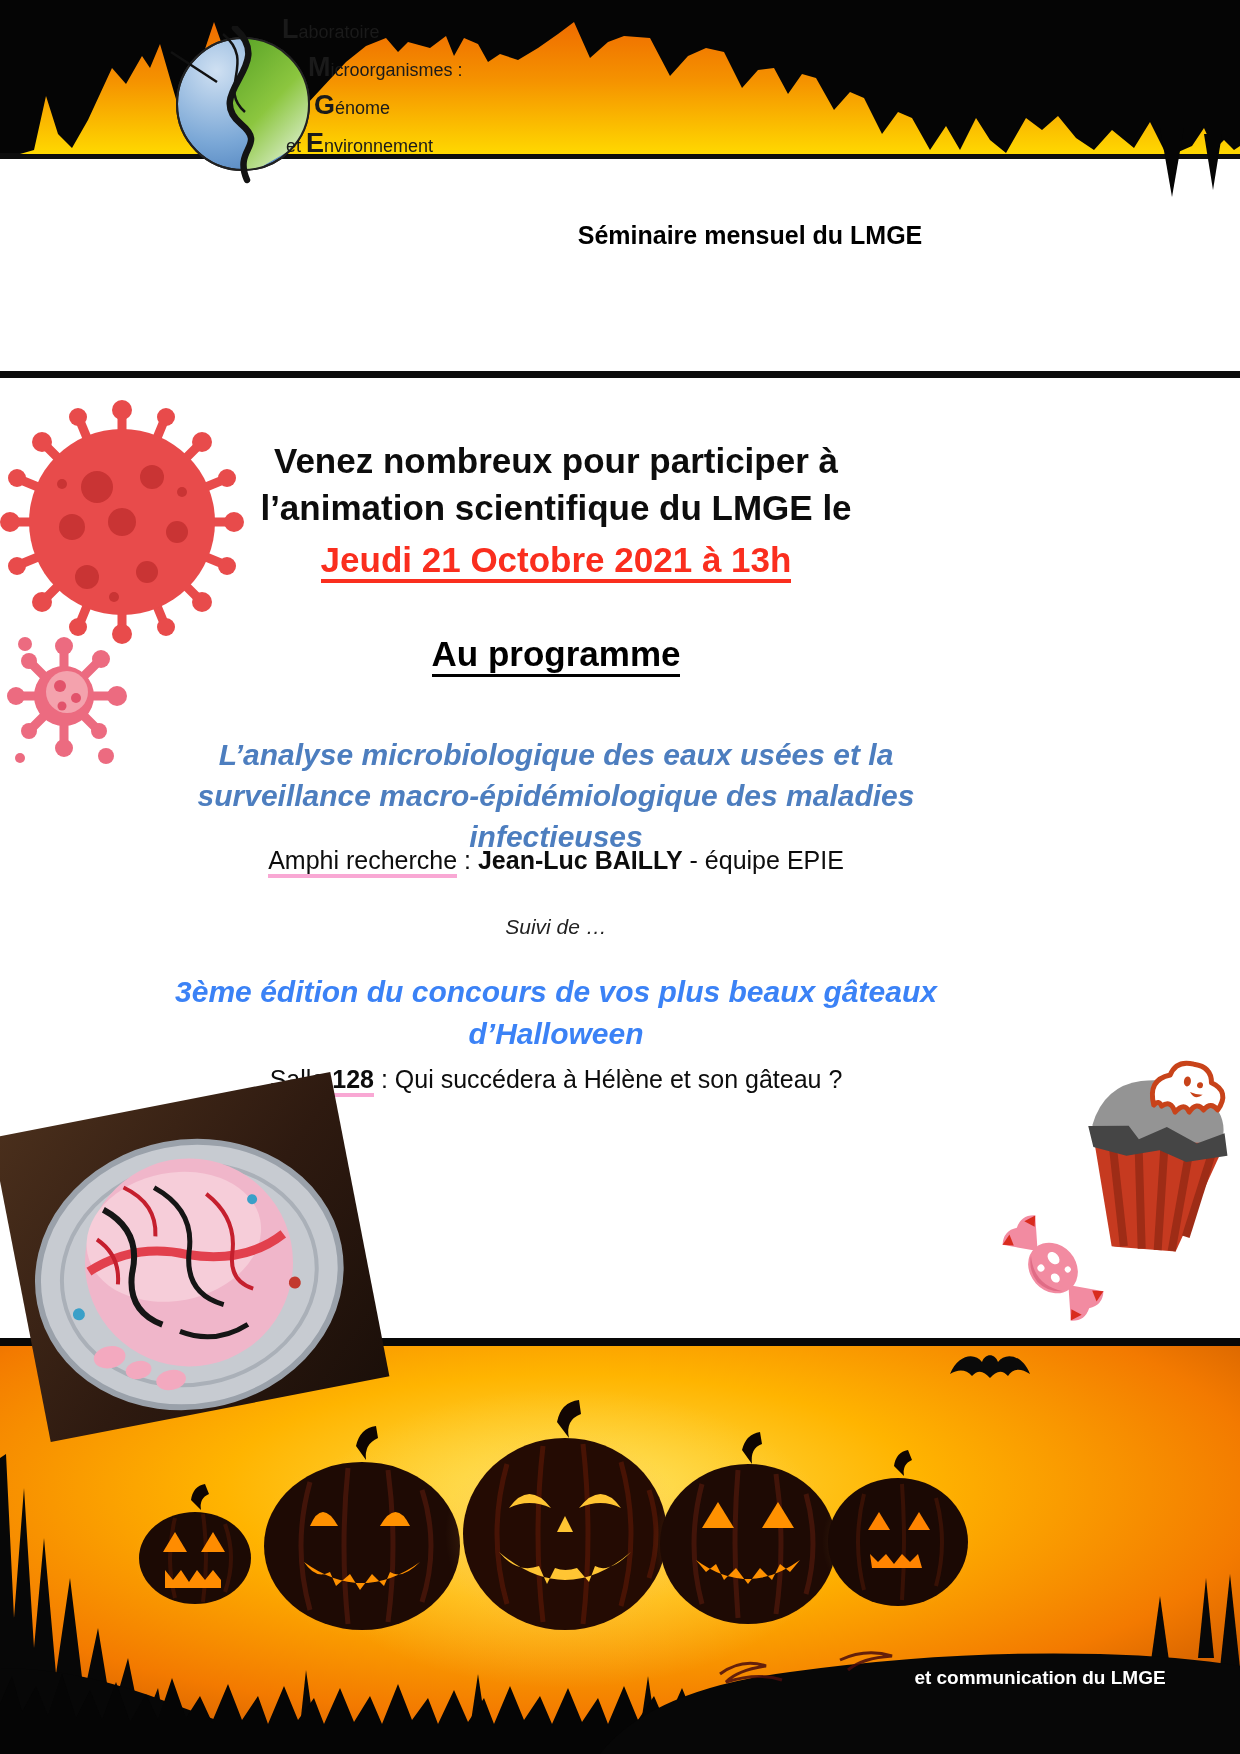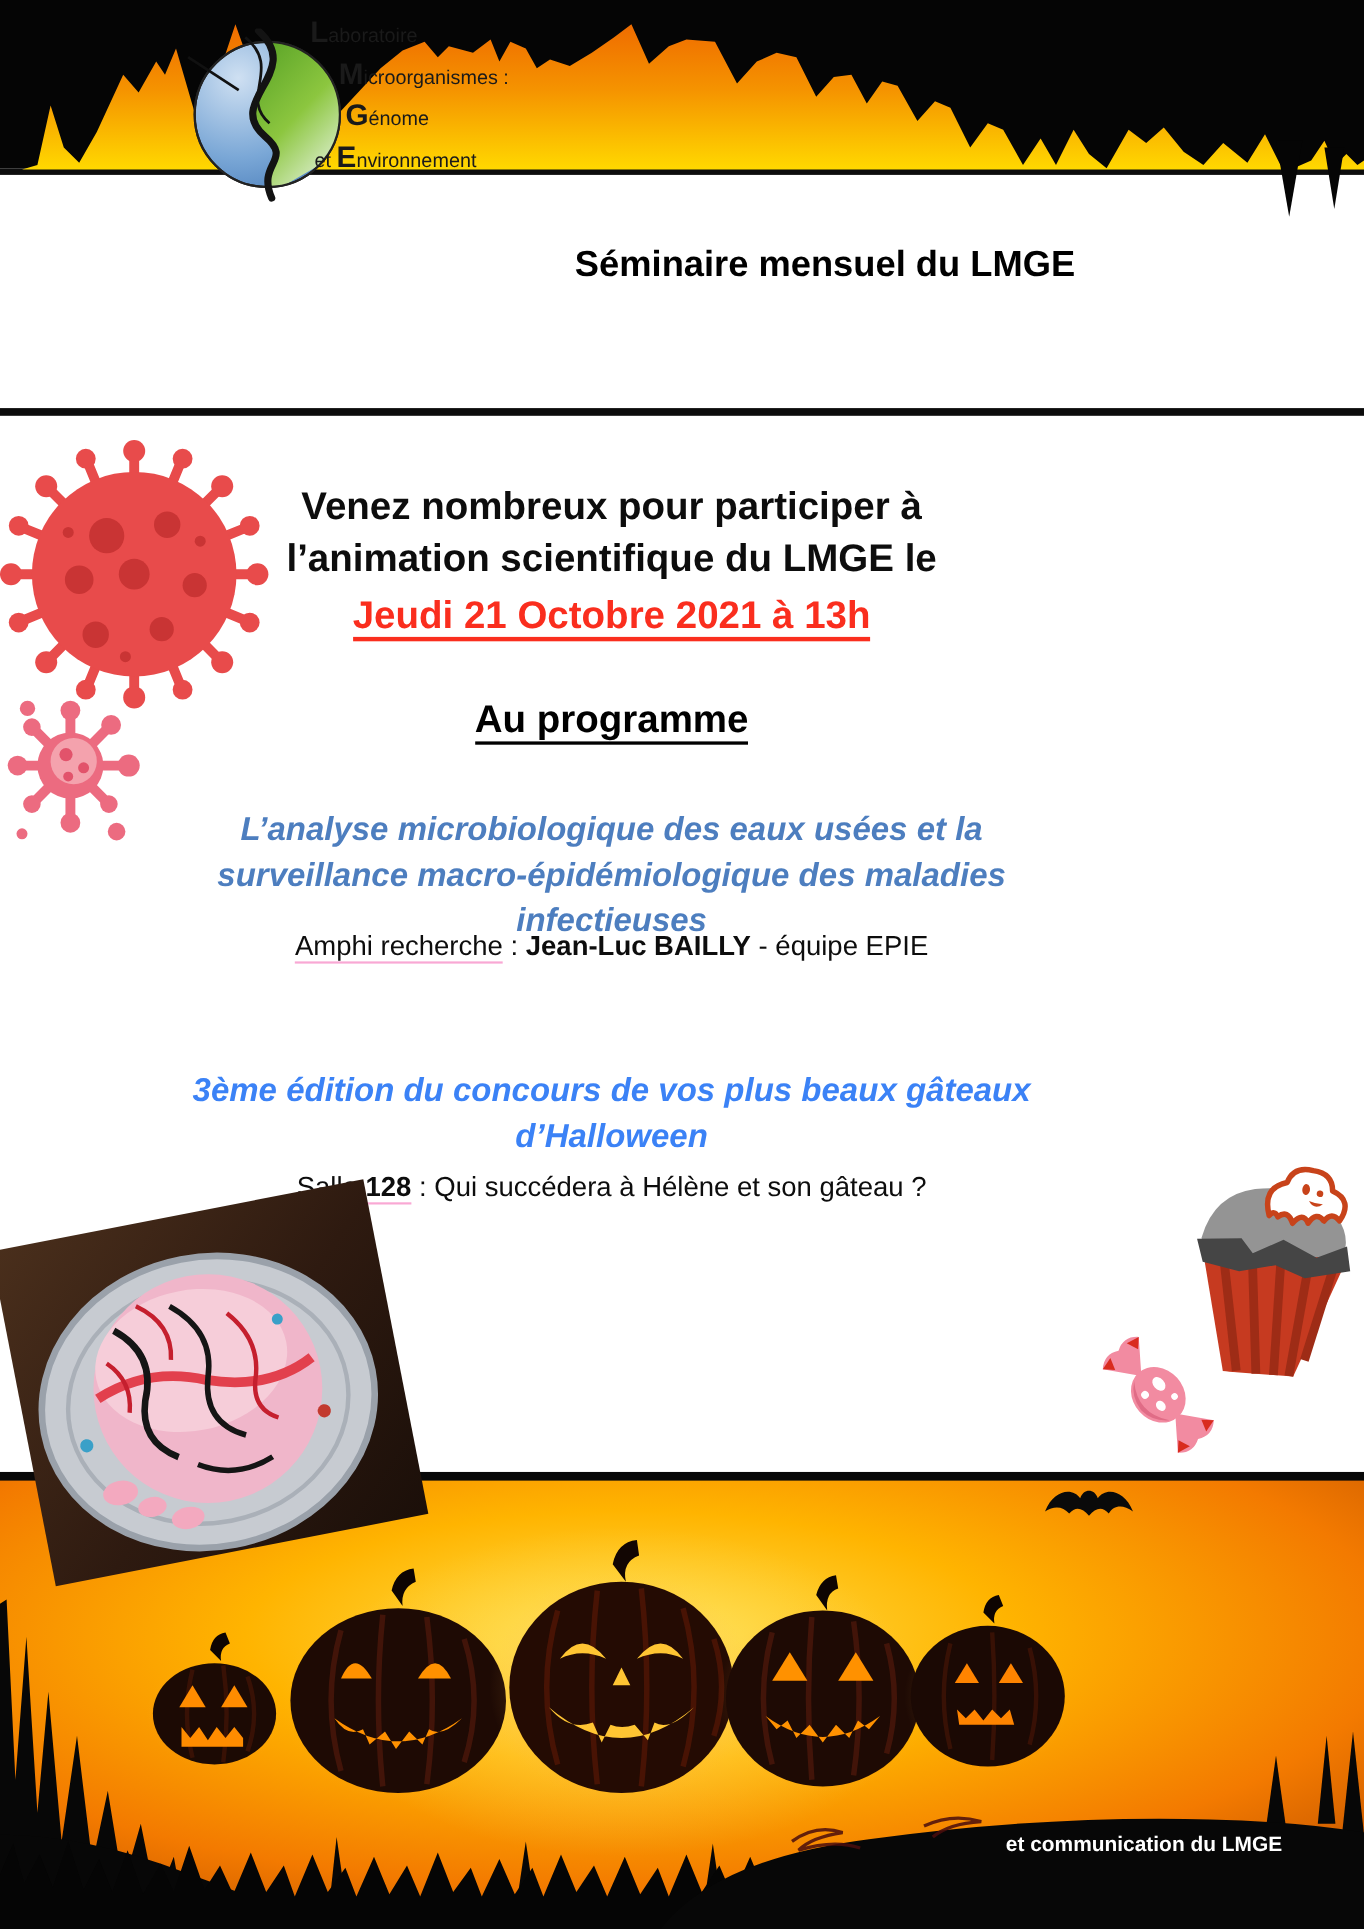--- a/index.html
+++ b/index.html
@@ -4,32 +4,32 @@
 <style>
   html,body{margin:0;padding:0;}
   body{width:1240px;height:1754px;background:#ffffff;font-family:"Liberation Sans",sans-serif;position:relative;overflow:hidden;}
   .abs{position:absolute;}
   .page{position:absolute;left:0;top:0;width:1240px;height:1754px;}
   
   .logo-line{position:absolute;white-space:nowrap;color:#1a1a1a;}
   .logo-init{font-weight:bold;font-size:27px;}
   .logo-rest{font-size:18px;}
   .logo-prefix{font-size:18px;}
-  .seminar-title{position:absolute;left:430px;top:221px;width:640px;text-align:center;font-size:33px;font-weight:bold;color:#000;}
+  .seminar-title{position:absolute;left:430px;top:221px;width:640px;text-align:center;font-size:25px;font-weight:bold;color:#000;}
   .rule{position:absolute;left:0;top:371px;width:1240px;height:7px;background:#0b0b0b;}
   
   .col{position:absolute;left:16px;width:1080px;text-align:center;}
   .invite{top:437px;font-size:35px;font-weight:bold;color:#0d0d0d;line-height:47px;}
   .date-line{margin-top:5px;}
   .u-date{display:inline-block;color:#fa2e1e;border-bottom:4px solid #fa2e1e;line-height:1.08;}
   .program{top:634px;font-size:35px;font-weight:bold;color:#000;}
   .u-black{display:inline-block;border-bottom:3px solid #000;line-height:1.1;}
   .talk-title{top:706px;font-size:30px;font-weight:bold;font-style:italic;color:#4d7ebf;line-height:41px;margin-top:28px;}
   .talk-loc{top:846px;font-size:25px;color:#0d0d0d;}
-  .u-thin{display:inline-block;border-bottom:2px solid #f9a8d4;line-height:1.12;}
+  .u-thin{display:inline-block;border-bottom:4px solid #f9a8d4;line-height:1.12;}
   .transition{top:915px;font-size:21px;font-style:italic;color:#222;}
   .contest-title{top:971px;font-size:30px;font-weight:bold;font-style:italic;color:#3b82f6;line-height:42px;}
   .contest-loc{top:1065px;font-size:25px;color:#0d0d0d;}
   b{font-weight:bold;}
   
   .cake{position:absolute;left:18px;top:1102px;width:345px;height:310px;transform:rotate(-11deg);transform-origin:50% 50%;background:linear-gradient(135deg,#4a2f1c,#2e1a10 55%,#1b0f09);z-index:3;overflow:hidden;}
   .cupcake{position:absolute;left:1068px;top:1042px;width:180px;height:210px;transform:rotate(8deg);z-index:2;}
   .candy{position:absolute;left:988px;top:1236px;width:140px;height:100px;z-index:2;}
   .candy svg{transform:rotate(48deg);transform-origin:50% 50%;}
   .scene{position:absolute;left:0;top:1338px;z-index:1;}
@@ -193,20 +193,21 @@
   <div class="col talk-title">
     <div>L’analyse microbiologique des eaux usées et la</div>
     <div>surveillance macro-épidémiologique des maladies</div>
     <div>infectieuses</div>
   </div>
 
   <div class="col talk-loc">
     <span class="u-thin">Amphi recherche</span><span> : </span><b>Jean-Luc BAILLY</b><span> - équipe EPIE</span>
   </div>
 
+  <div class="col transition">Suivi de …</div>
 
   <div class="col contest-title">
     <div>3ème édition du concours de vos plus beaux gâteaux</div>
     <div>d’Halloween</div>
   </div>
 
   <div class="col contest-loc">
     <span class="u-thin"><span>Salle </span><b>128</b></span><span> : Qui succédera à Hélène et son gâteau ?</span>
   </div>
 

